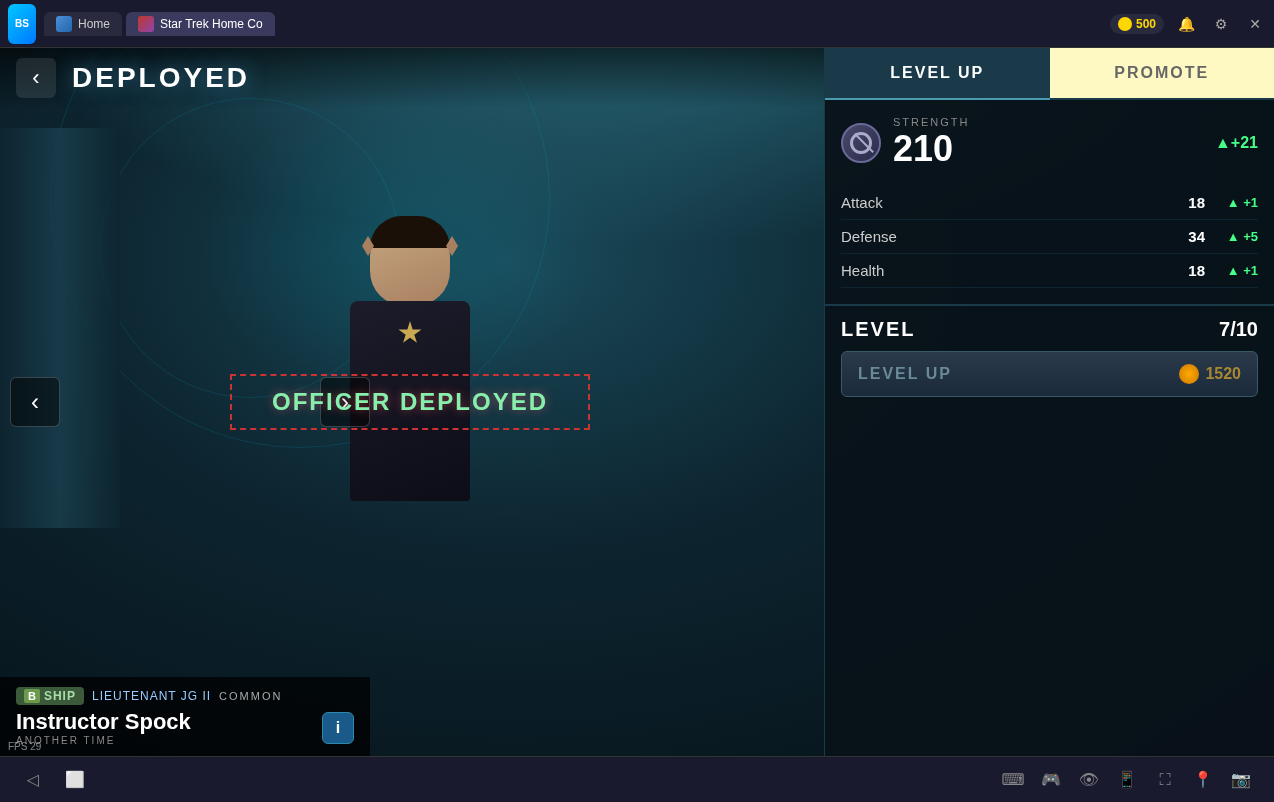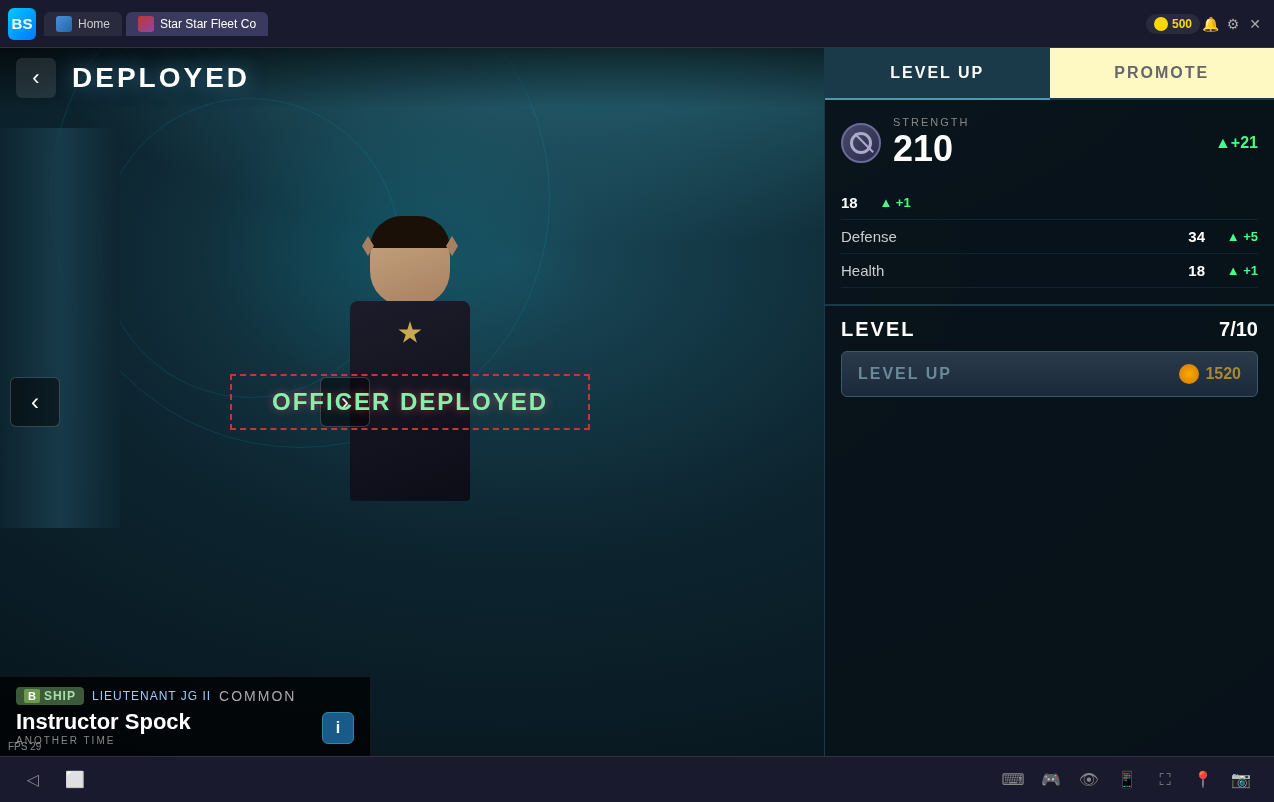--- a/index.html
+++ b/index.html
@@ -19,25 +19,25 @@
       height: 48px;
       background: #1a1a2e;
       display: flex;
       align-items: center;
       padding: 0 8px;
       gap: 8px;
       z-index: 100;
       border-bottom: 1px solid #333;
     }
     .bs-logo {
-      width: 28px; height: 32px;
+      width: 28px; height: 40px;
       background: linear-gradient(135deg, #00c8ff, #0077ff);
       border-radius: 6px;
       display: flex; align-items: center; justify-content: center;
-      color: white; font-size: 15px; font-weight: bold;
+      color: white; font-size: 10px; font-weight: bold;
     }
     .bs-tabs {
       display: flex; align-items: center; gap: 4px; flex: 1;
     }
     .bs-tab {
       display: flex; align-items: center; gap: 6px;
       padding: 4px 12px;
       background: #2a2a3e;
       border-radius: 6px 6px 0 0;
       color: #ccc;
@@ -49,21 +49,21 @@
       color: white;
     }
     .bs-tab-icon {
       width: 16px; height: 16px;
       background: #555;
       border-radius: 3px;
     }
     .bs-tab-icon.home { background: linear-gradient(135deg, #4a90d9, #2266aa); }
     .bs-tab-icon.game { background: linear-gradient(135deg, #c0392b, #8e44ad); }
     .bs-right-icons {
-      display: flex; align-items: center; 
+      display: flex; align-items: center; gap: 12px;
     }
     .bs-currency {
       display: flex; align-items: center; gap: 4px;
       background: #2a2a3e;
       padding: 3px 8px;
       border-radius: 12px;
       color: #ffd700;
       font-size: 12px;
       font-weight: bold;
     }
@@ -327,21 +327,21 @@
       font-weight: bold;
       letter-spacing: 1px;
     }
     .officer-rank {
       color: #99ccff;
       font-size: 12px;
       letter-spacing: 1px;
     }
     .officer-rarity {
       color: #aaa;
-      font-size: 14px;
+      font-size: 11px;
       letter-spacing: 2px;
     }
     .officer-name-row {
       display: flex; align-items: center; justify-content: space-between;
     }
     .officer-name {
       color: white;
       font-size: 22px;
       font-weight: bold;
     }
@@ -597,21 +597,21 @@
 
 <div class="bluestacks-bar">
   <div class="bs-logo">BS</div>
   <div class="bs-tabs">
     <div class="bs-tab">
       <div class="bs-tab-icon home"></div>
       <span>Home</span>
     </div>
     <div class="bs-tab active">
       <div class="bs-tab-icon game"></div>
-      <span>Star Star Fleet Co</span>
+      <span>Star Trek Home Co</span>
     </div>
   </div>
   <div class="bs-right-icons">
     <div class="bs-currency">
       <div class="bs-coin-icon"></div>
       <span>500</span>
     </div>
     <div class="bs-icon-btn">🔔</div>
     <div class="bs-icon-btn">⚙</div>
     <div class="bs-icon-btn">✕</div>
@@ -706,20 +706,21 @@
           <div class="strength-icon-inner"></div>
         </div>
         <div>
           <div class="strength-label">STRENGTH</div>
           <div class="strength-value">210</div>
         </div>
         <div class="strength-delta">▲+21</div>
       </div>
 
       <div class="stat-row">
+        <span class="stat-name">Attack</span>
         <span class="stat-value">18</span>
         <span class="stat-delta">▲ +1</span>
       </div>
       <div class="stat-row">
         <span class="stat-name">Defense</span>
         <span class="stat-value">34</span>
         <span class="stat-delta">▲ +5</span>
       </div>
       <div class="stat-row">
         <span class="stat-name">Health</span>

